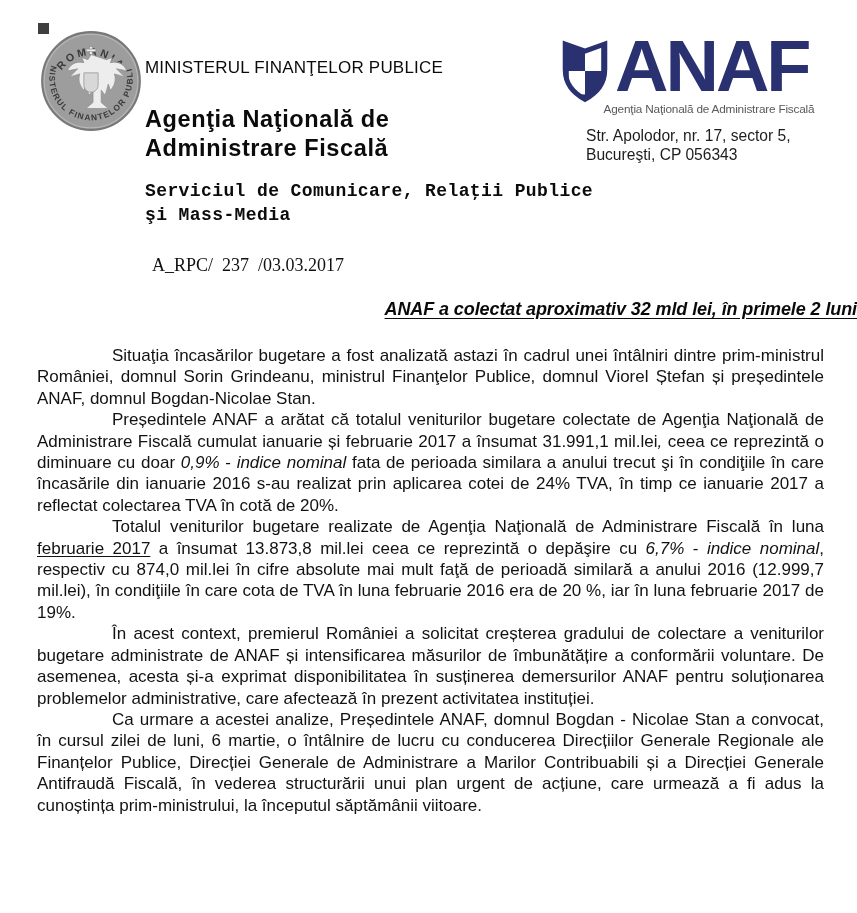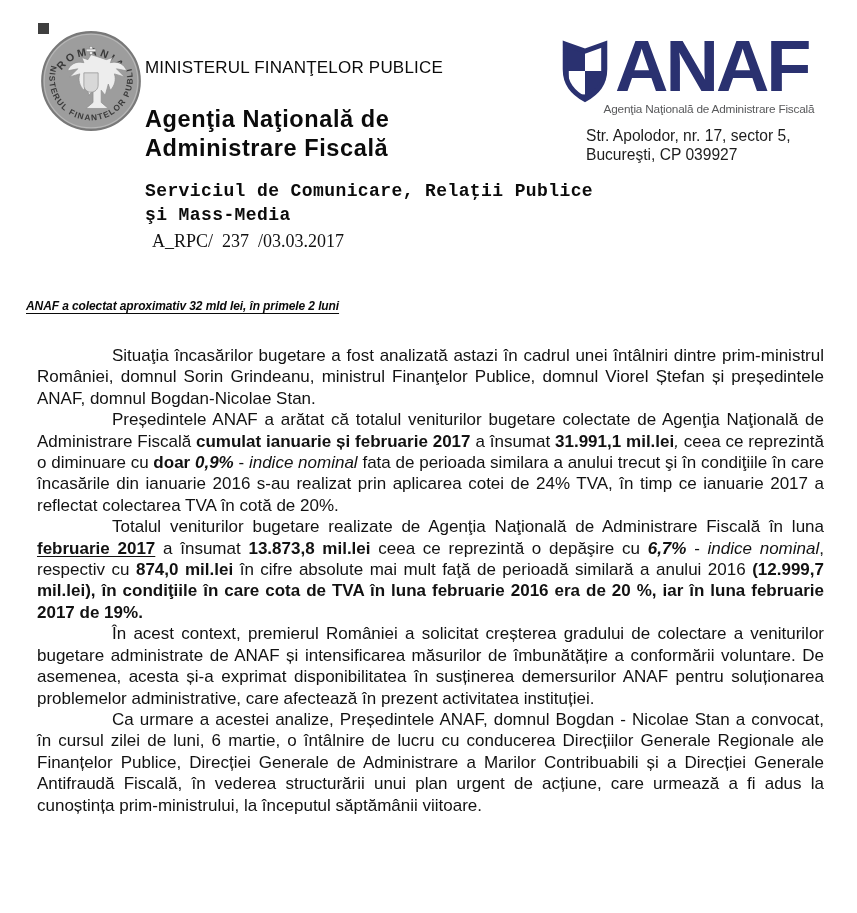--- a/index.html
+++ b/index.html
@@ -29,21 +29,21 @@
     font-size:23.5px; font-weight:bold; line-height:29px; letter-spacing:0.6px;
     color:#0b0b0b;
   }
   .service-title {
     margin-top:16px; width:452px;
     font-size:18px; font-weight:bold; line-height:24px; letter-spacing:0.4px;
     color:#0b0b0b;
     font-family:Liberation Mono, monospace;
   }
   .ref-line {
-    margin-top:4px; padding-left:7px;
+    margin-top:28px; padding-left:7px;
     font-family:"Liberation Serif", serif;
     font-size:18px; color:#111; white-space:pre;
   }
 
   
   .right-head { position:absolute; left:558px; top:34px; width:270px; }
   .logo-row { display:flex; align-items:flex-start;text-align:right; }
   .shield-svg { width:54px; height:68px; margin-top:3px; flex:0 0 auto; }
   .anaf-wordmark {
     margin-left:3px;
@@ -57,34 +57,34 @@
     white-space:nowrap;
   }
   .anaf-address {
     margin-left:28px; margin-top:10px;
     font-size:15.6px; line-height:19.4px; color:#1d1d1d;
   }
 
   
   .doc-title {
     position:absolute; left:0; right:0; top:299px;
-    text-align:left;
-    font-size:12px; font-weight:bold; font-style:italic;
+    text-align:right;
+    font-size:18px; font-weight:bold; font-style:italic;
     letter-spacing:-0.1px; color:#0a0a0a;padding-left:26px;
   }
   .doc-title span { text-decoration:underline; text-underline-offset:3px; }
 
   
   .body-text {
     position:absolute; left:37px; top:345px; width:787px;
     font-size:17px; line-height:21.4px; color:#121212;
     text-align:justify;
   }
   .body-text p.para { text-indent:75px; margin:0; }
-  .b { font-weight:bold; }
+  .b { font-weight:normal; }
   .i { font-style:italic; }
   .u { text-decoration:underline; text-underline-offset:2px; }
 </style>
 </head>
 <body>
 
 <div class="page">
 
   <div class="seal-artifact"></div>
 
@@ -132,21 +132,21 @@
           <rect x="30" y="6" width="18" height="30" fill="#ffffff"></rect>
           <rect x="12" y="36" width="18" height="26" fill="#ffffff"></rect>
         </g>
         <path d="M8 6 L30 14 L52 6 V34 C52 50 44 59.5 30 67.5 C16 59.5 8 50 8 34 Z" fill="none" stroke="#2a3170" stroke-width="5.5"></path>
       </svg>
       <div class="anaf-wordmark">ANAF</div>
     </div>
     <div class="anaf-subtitle">Agenţia Naţională de Administrare Fiscală</div>
     <div class="anaf-address">
       <div>Str. Apolodor, nr. 17, sector 5,</div>
-      <div>Bucureşti, CP 039927</div>
+      <div>Bucureşti, CP 056343</div>
     </div>
   </div>
 
   <div class="doc-title">
     <span>ANAF a colectat aproximativ 32 mld lei, în primele 2 luni</span>
   </div>
 
   <div class="body-text">
       <p class="para"><span>Situaţia încasărilor bugetare a fost analizată astazi în cadrul unei întâlniri dintre prim-ministrul României, domnul Sorin Grindeanu, ministrul Finanţelor Publice, domnul Viorel Ștefan și președintele ANAF, domnul Bogdan-Nicolae Stan.</span></p>
       <p class="para"><span>Președintele ANAF a arătat că totalul veniturilor bugetare colectate de Agenţia Naţională de Administrare Fiscală </span><span class="b">cumulat ianuarie și februarie 2017</span><span> a însumat </span><span class="b">31.991,1 mil.lei</span><span class="i">,</span><span> ceea ce reprezintă o diminuare cu </span><span class="b">doar</span><span> </span><span class="b i">0,9%</span><span> - </span><span class="i">indice nominal</span><span> fata de perioada similara a anului trecut şi în condiţiile în care încasările din ianuarie 2016 s-au realizat prin aplicarea cotei de 24% TVA, în timp ce ianuarie 2017 a reflectat colectarea TVA în cotă de 20%.</span></p>

